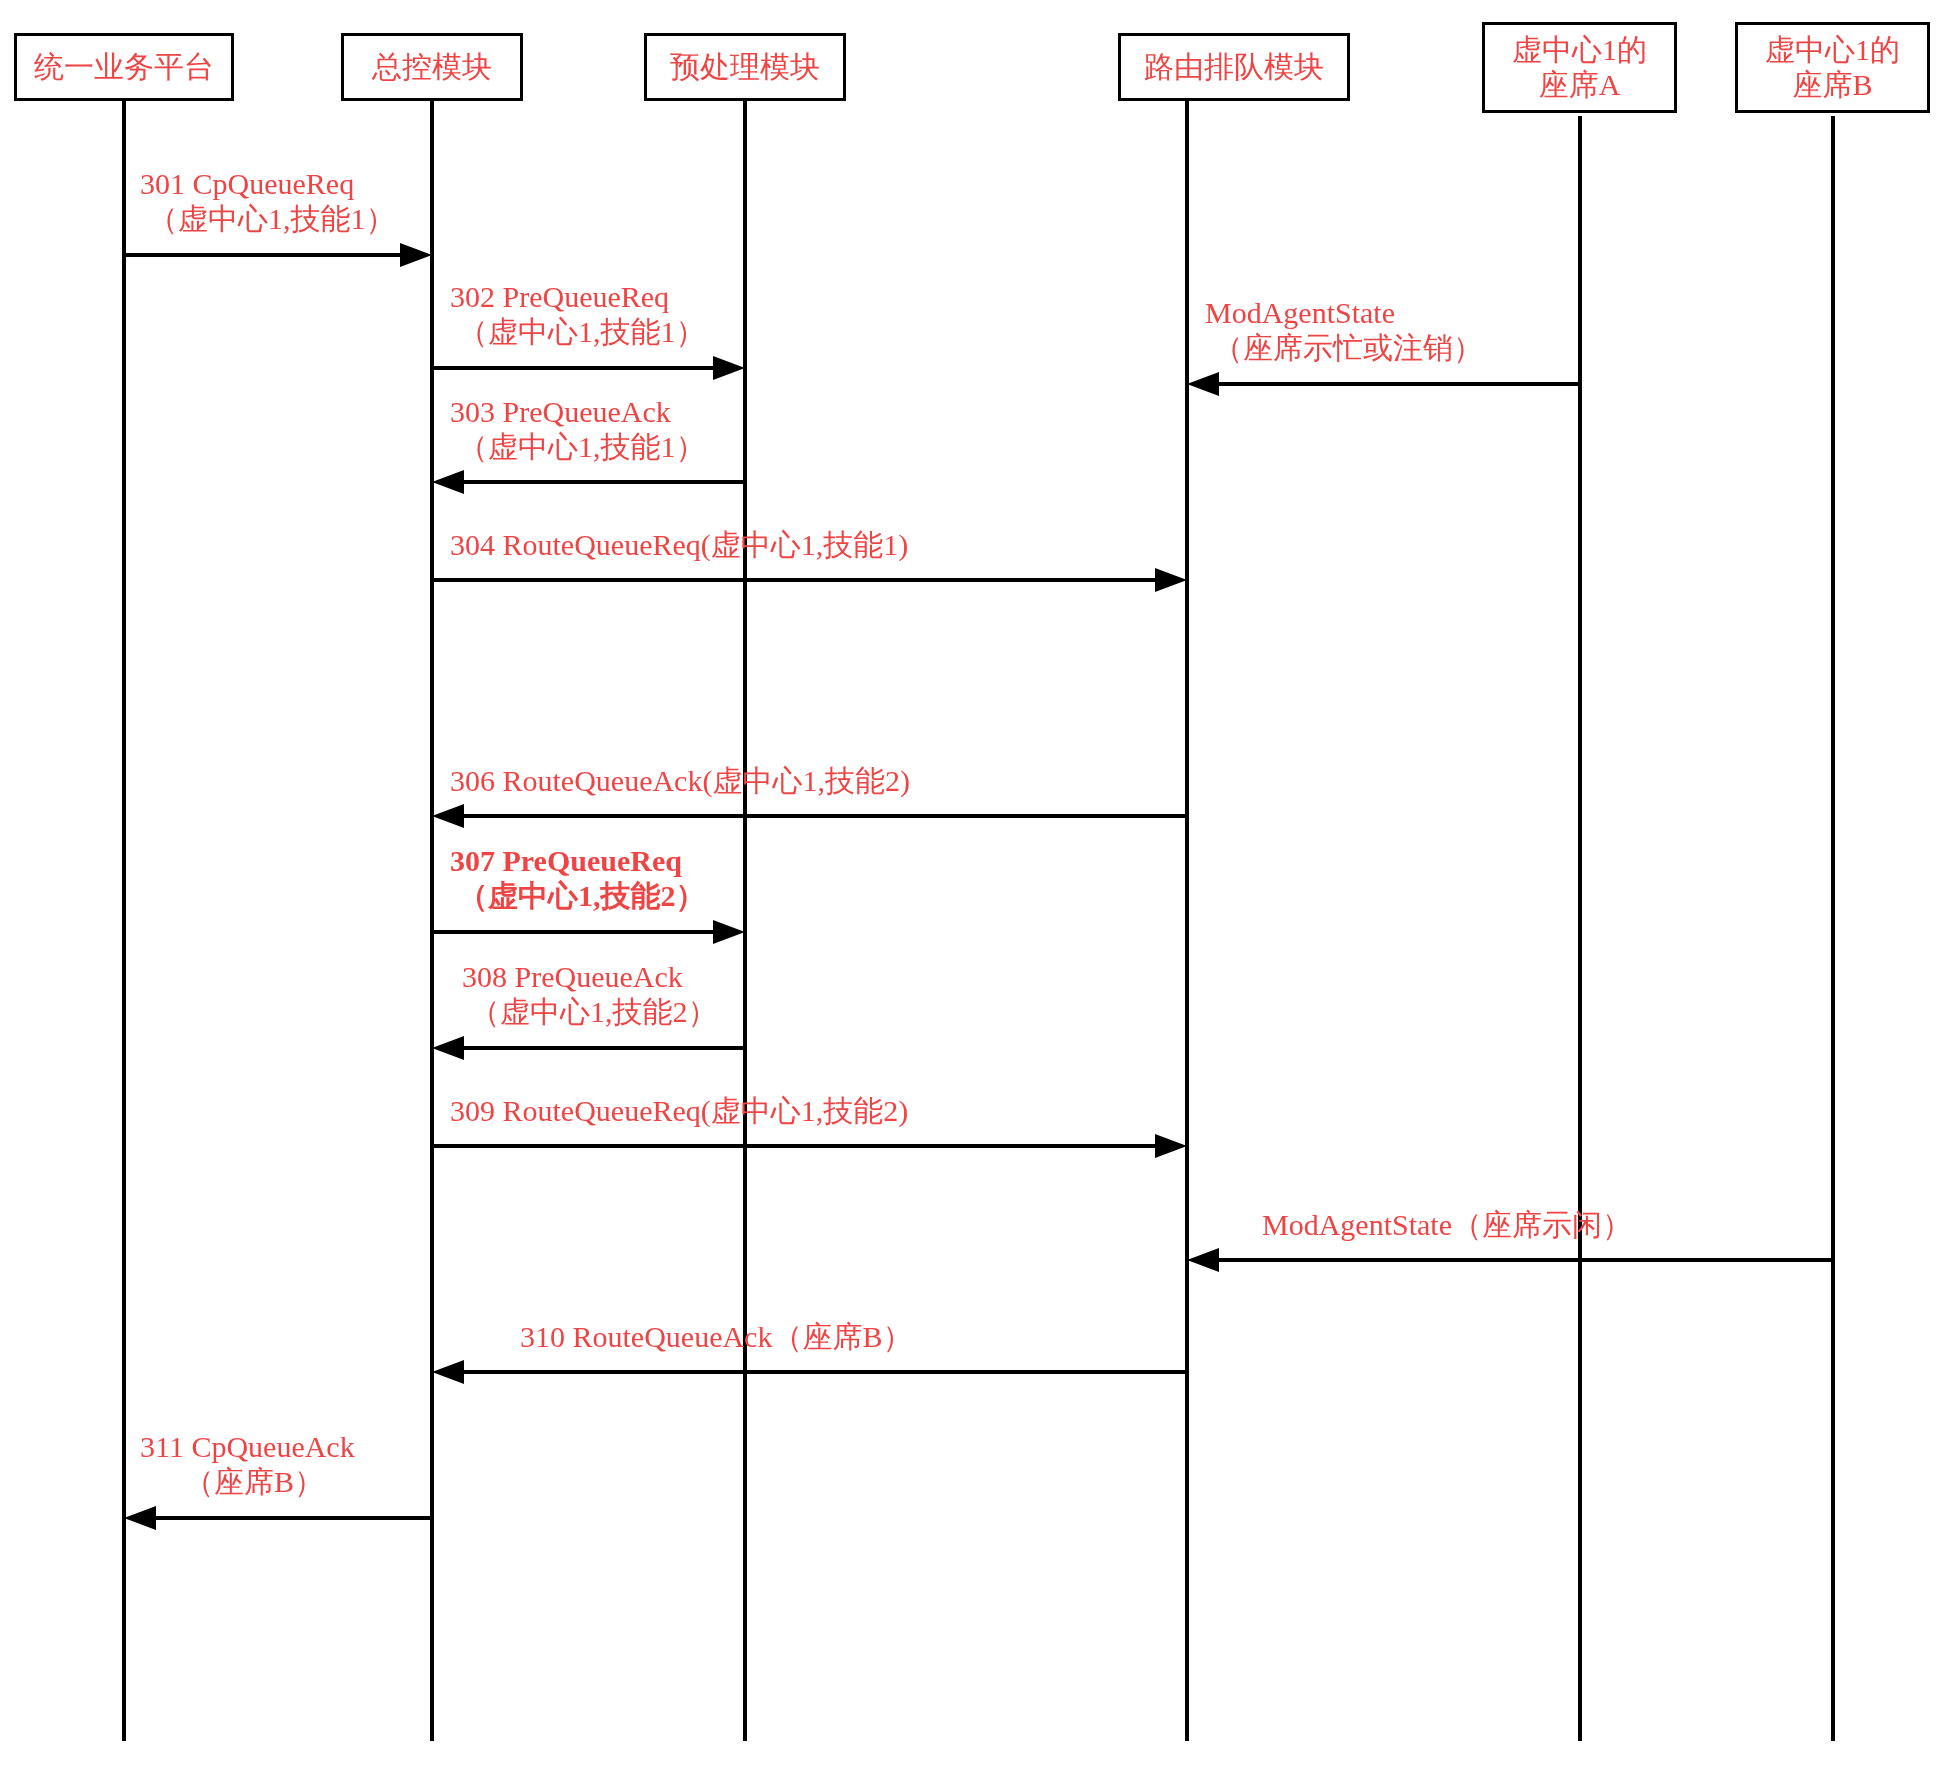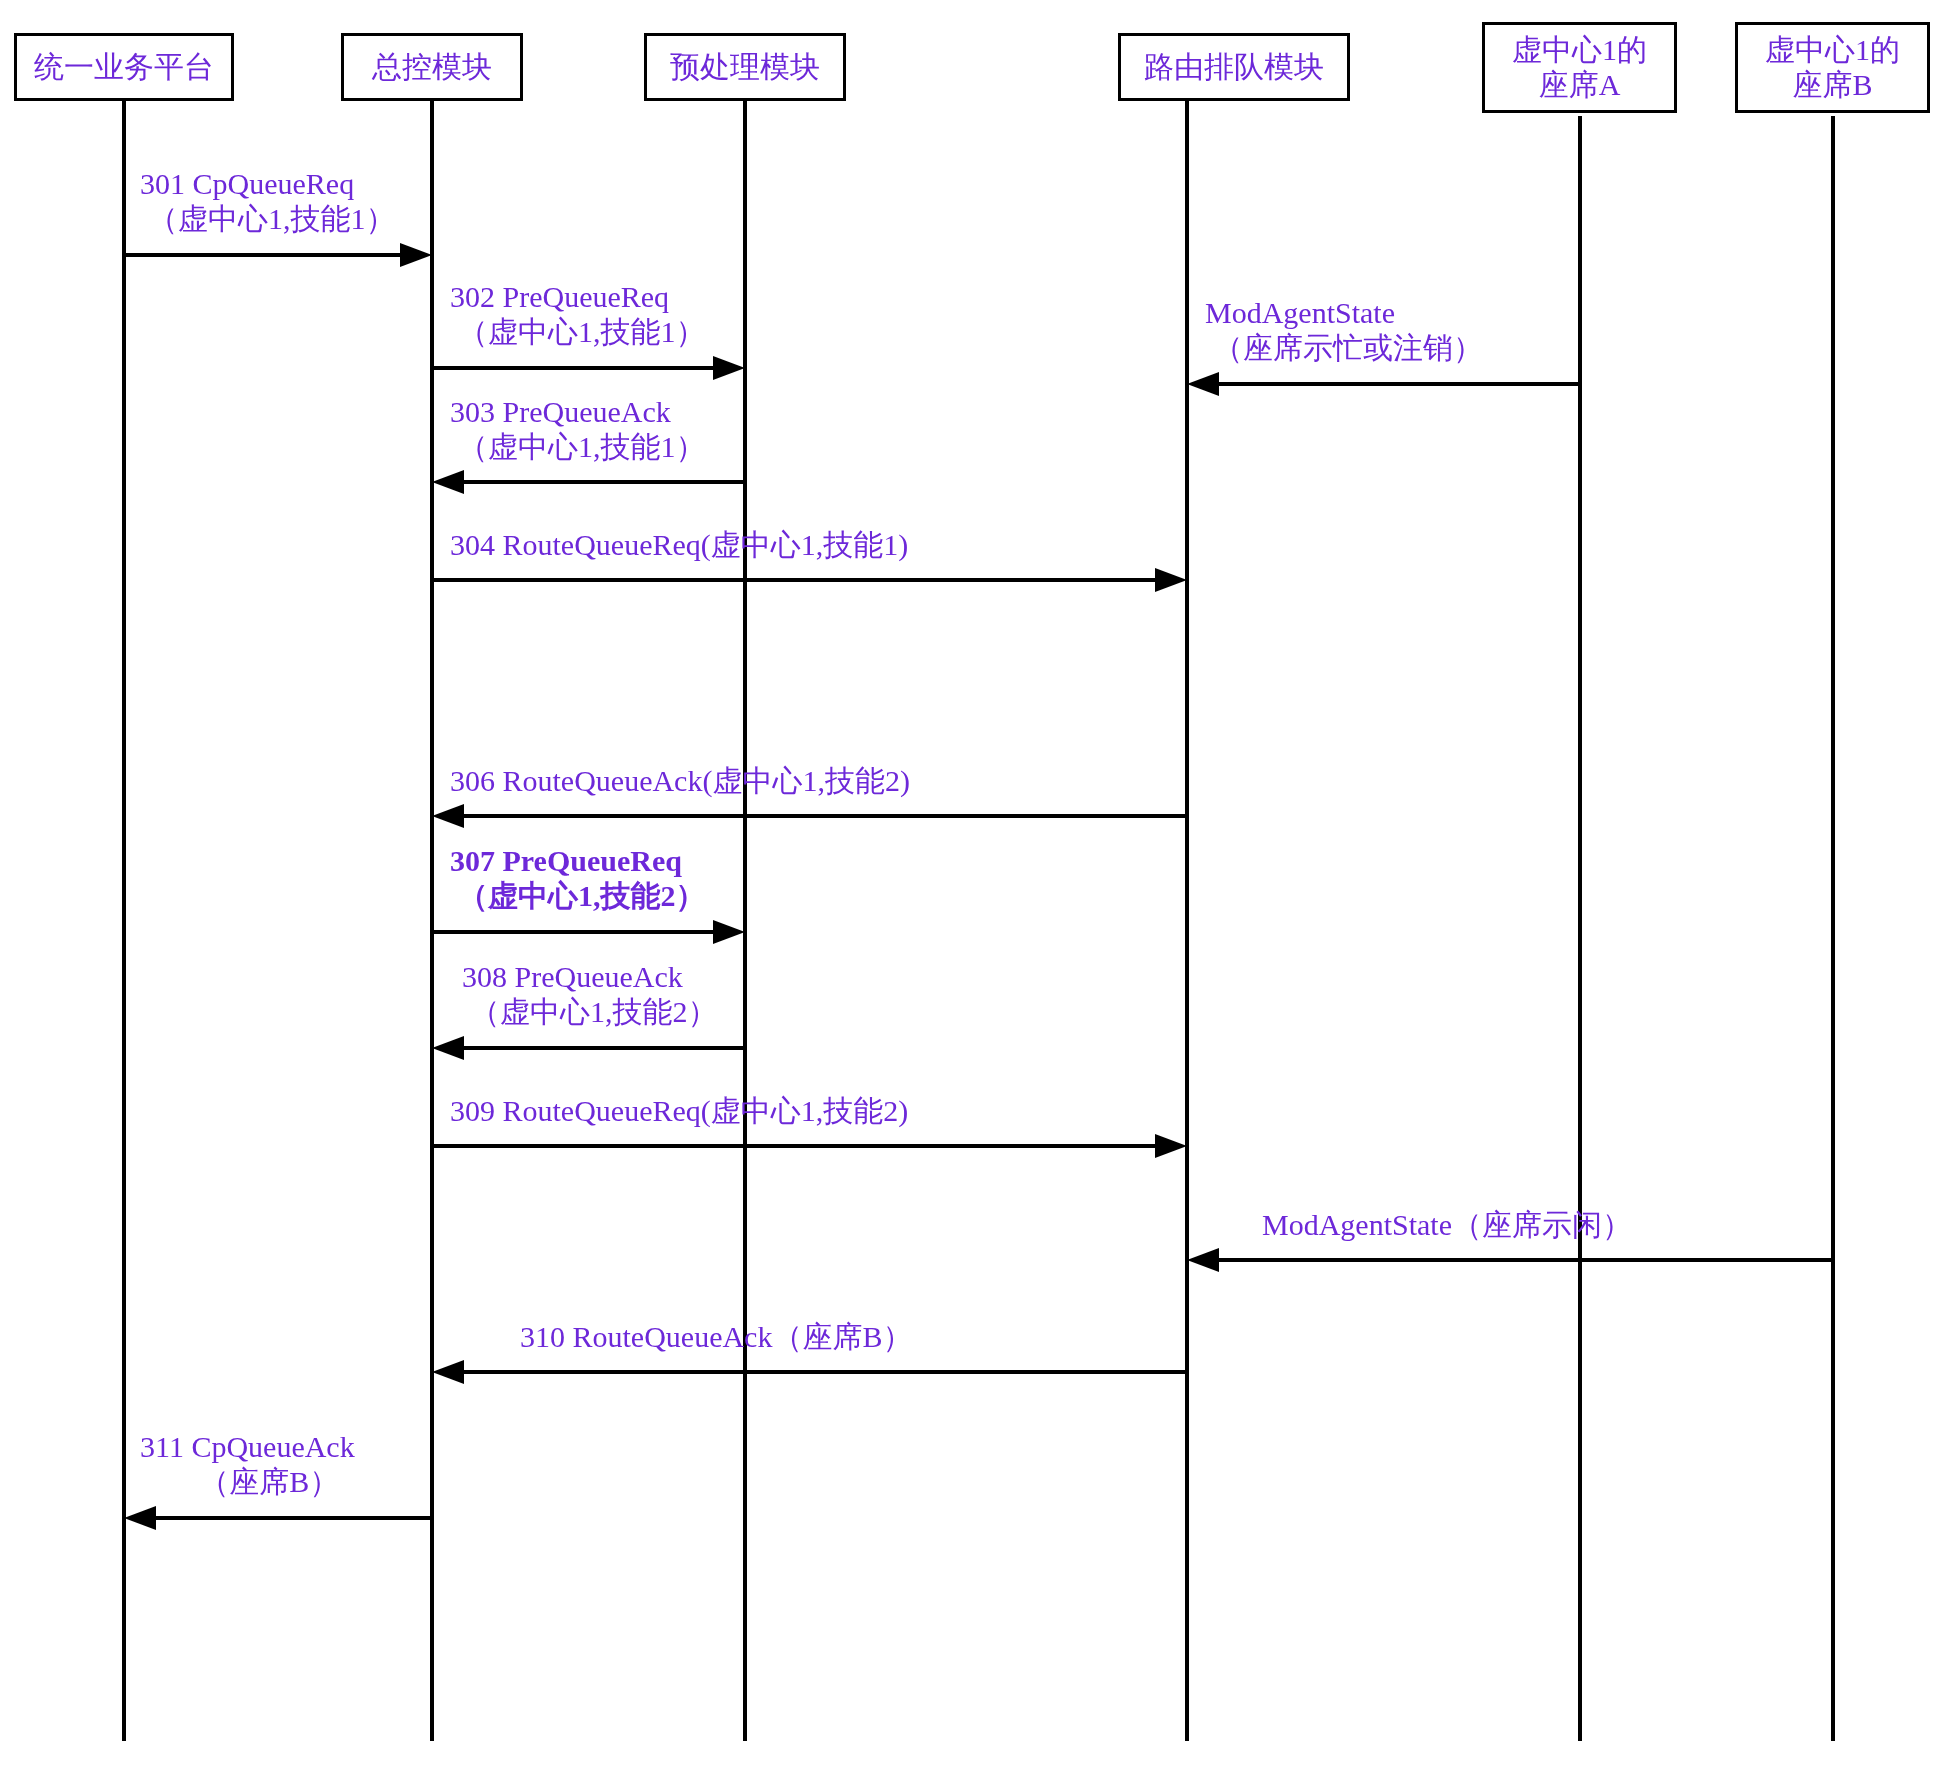--- a/index.html
+++ b/index.html
@@ -1,16 +1,16 @@
 <!DOCTYPE html>
 <html><head>
 <meta charset="utf-8">
 <style>
   html,body{margin:0;padding:0;background:#fff;}
-  #diagram{position:relative;width:1943px;height:1766px;font-family:"SimSun","宋体","MS Song",serif;font-size:30px;color:#6d28d9;}
+  #diagram{position:relative;width:1943px;height:1766px;font-family:"SimSun","宋体","MS Song",serif;font-size:30px;color:#ef4444;}
   .lifeline-box{position:absolute;top:33px;border:3px solid #000;background:#fff;text-align:center;display:flex;align-items:center;justify-content:center;line-height:1.15;padding:2px 4px;box-sizing:border-box;}
   .lifeline-box.single{height:68px;}
   .lifeline-box.double{height:91px;top:22px;}
   .lifeline{position:absolute;top:101px;width:4px;background:#000;height:1640px;}
   .lifeline.doublestart{top:116px;height:1625px;}
   .note-box{position:absolute;border:3px solid #000;background:#fff;text-align:center;display:flex;align-items:center;justify-content:center;line-height:1.15;box-sizing:border-box;}
   .msg-label{position:absolute;white-space:nowrap;line-height:1.15;}
   .msg-label .l2{display:block;margin-left:8px;}
   svg.arrow{position:absolute;overflow:visible;}
   svg.arrow line{stroke:#000;stroke-width:4;}
@@ -147,20 +147,20 @@
   <div class="msg-label" style="left:520px;top:1320px;">
     <span>310 RouteQueueAck（座席B）</span>
   </div>
   <svg class="arrow" style="left:432px;top:1360px;width:755px;height:24px;">
     <line x1="755" y1="12" x2="18" y2="12"></line>
       <polygon points="0,12 32,0 32,24"></polygon>
   </svg>
 
   <div class="msg-label" style="left:140px;top:1430px;">
     <span>311 CpQueueAck</span>
-    <span class="l2" style="padding-left:36px;text-align:center;">（座席B）</span>
+    <span class="l2" style="padding-left:36px;">（座席B）</span>
   </div>
   <svg class="arrow" style="left:124px;top:1506px;width:308px;height:24px;">
     <line x1="308" y1="12" x2="18" y2="12"></line>
       <polygon points="0,12 32,0 32,24"></polygon>
   </svg>
 
 </div>
 
 </body></html>

